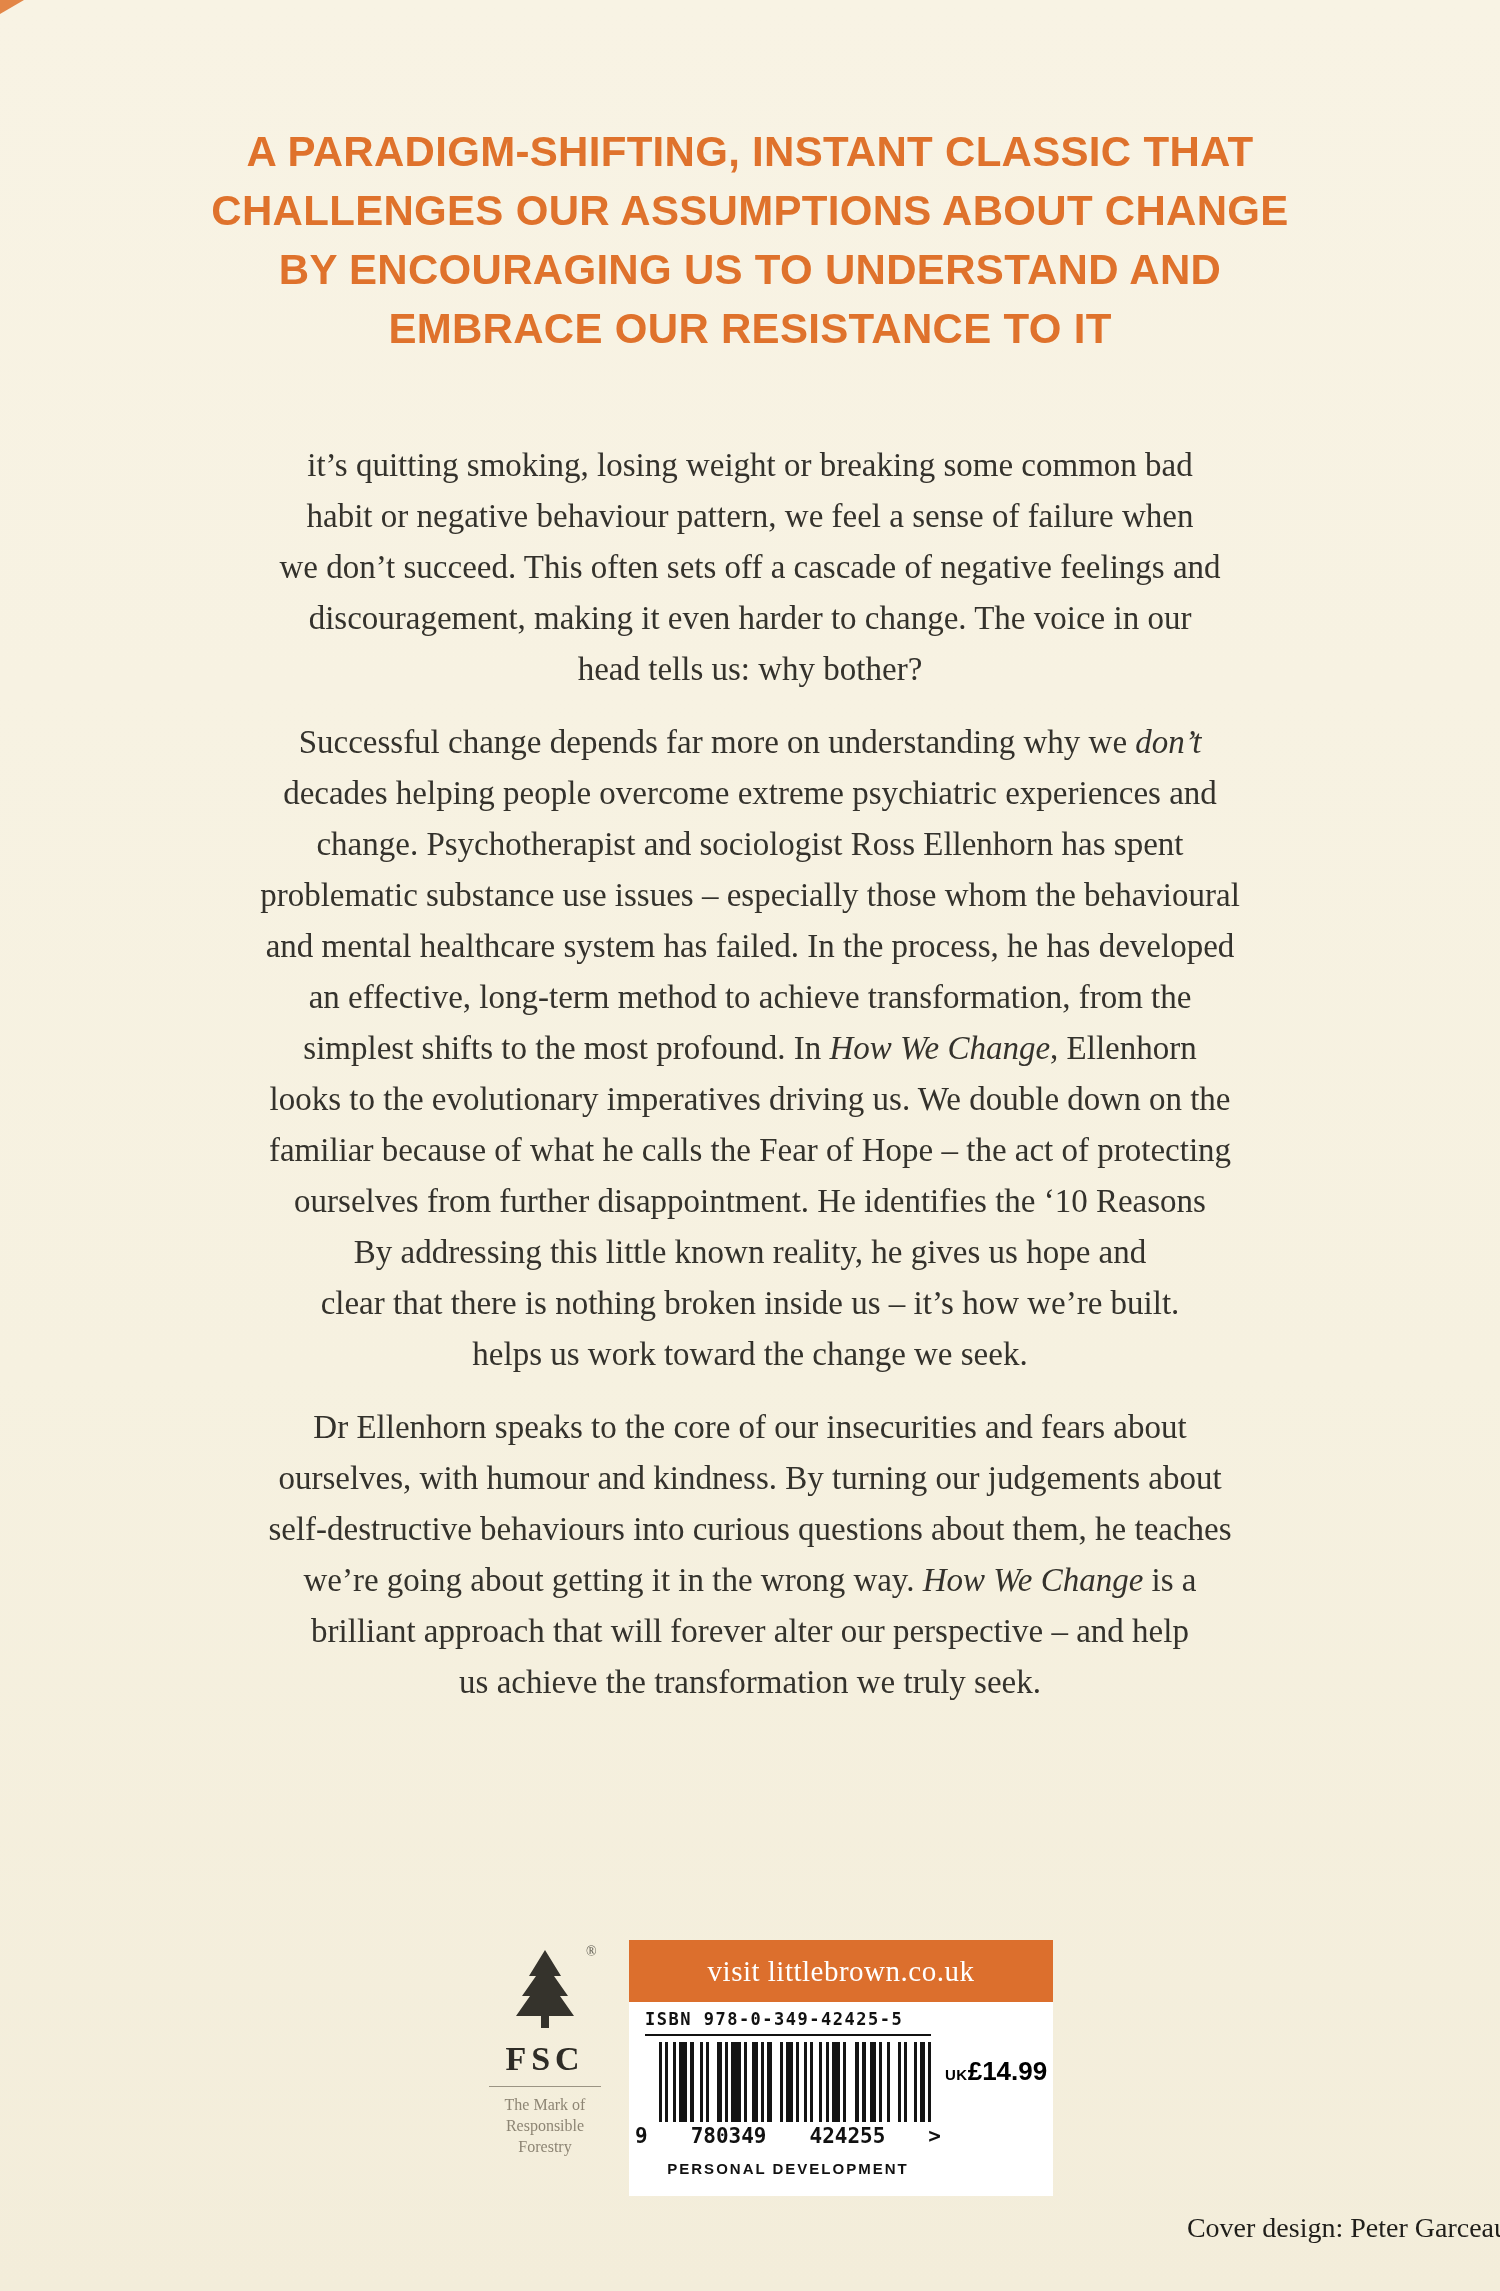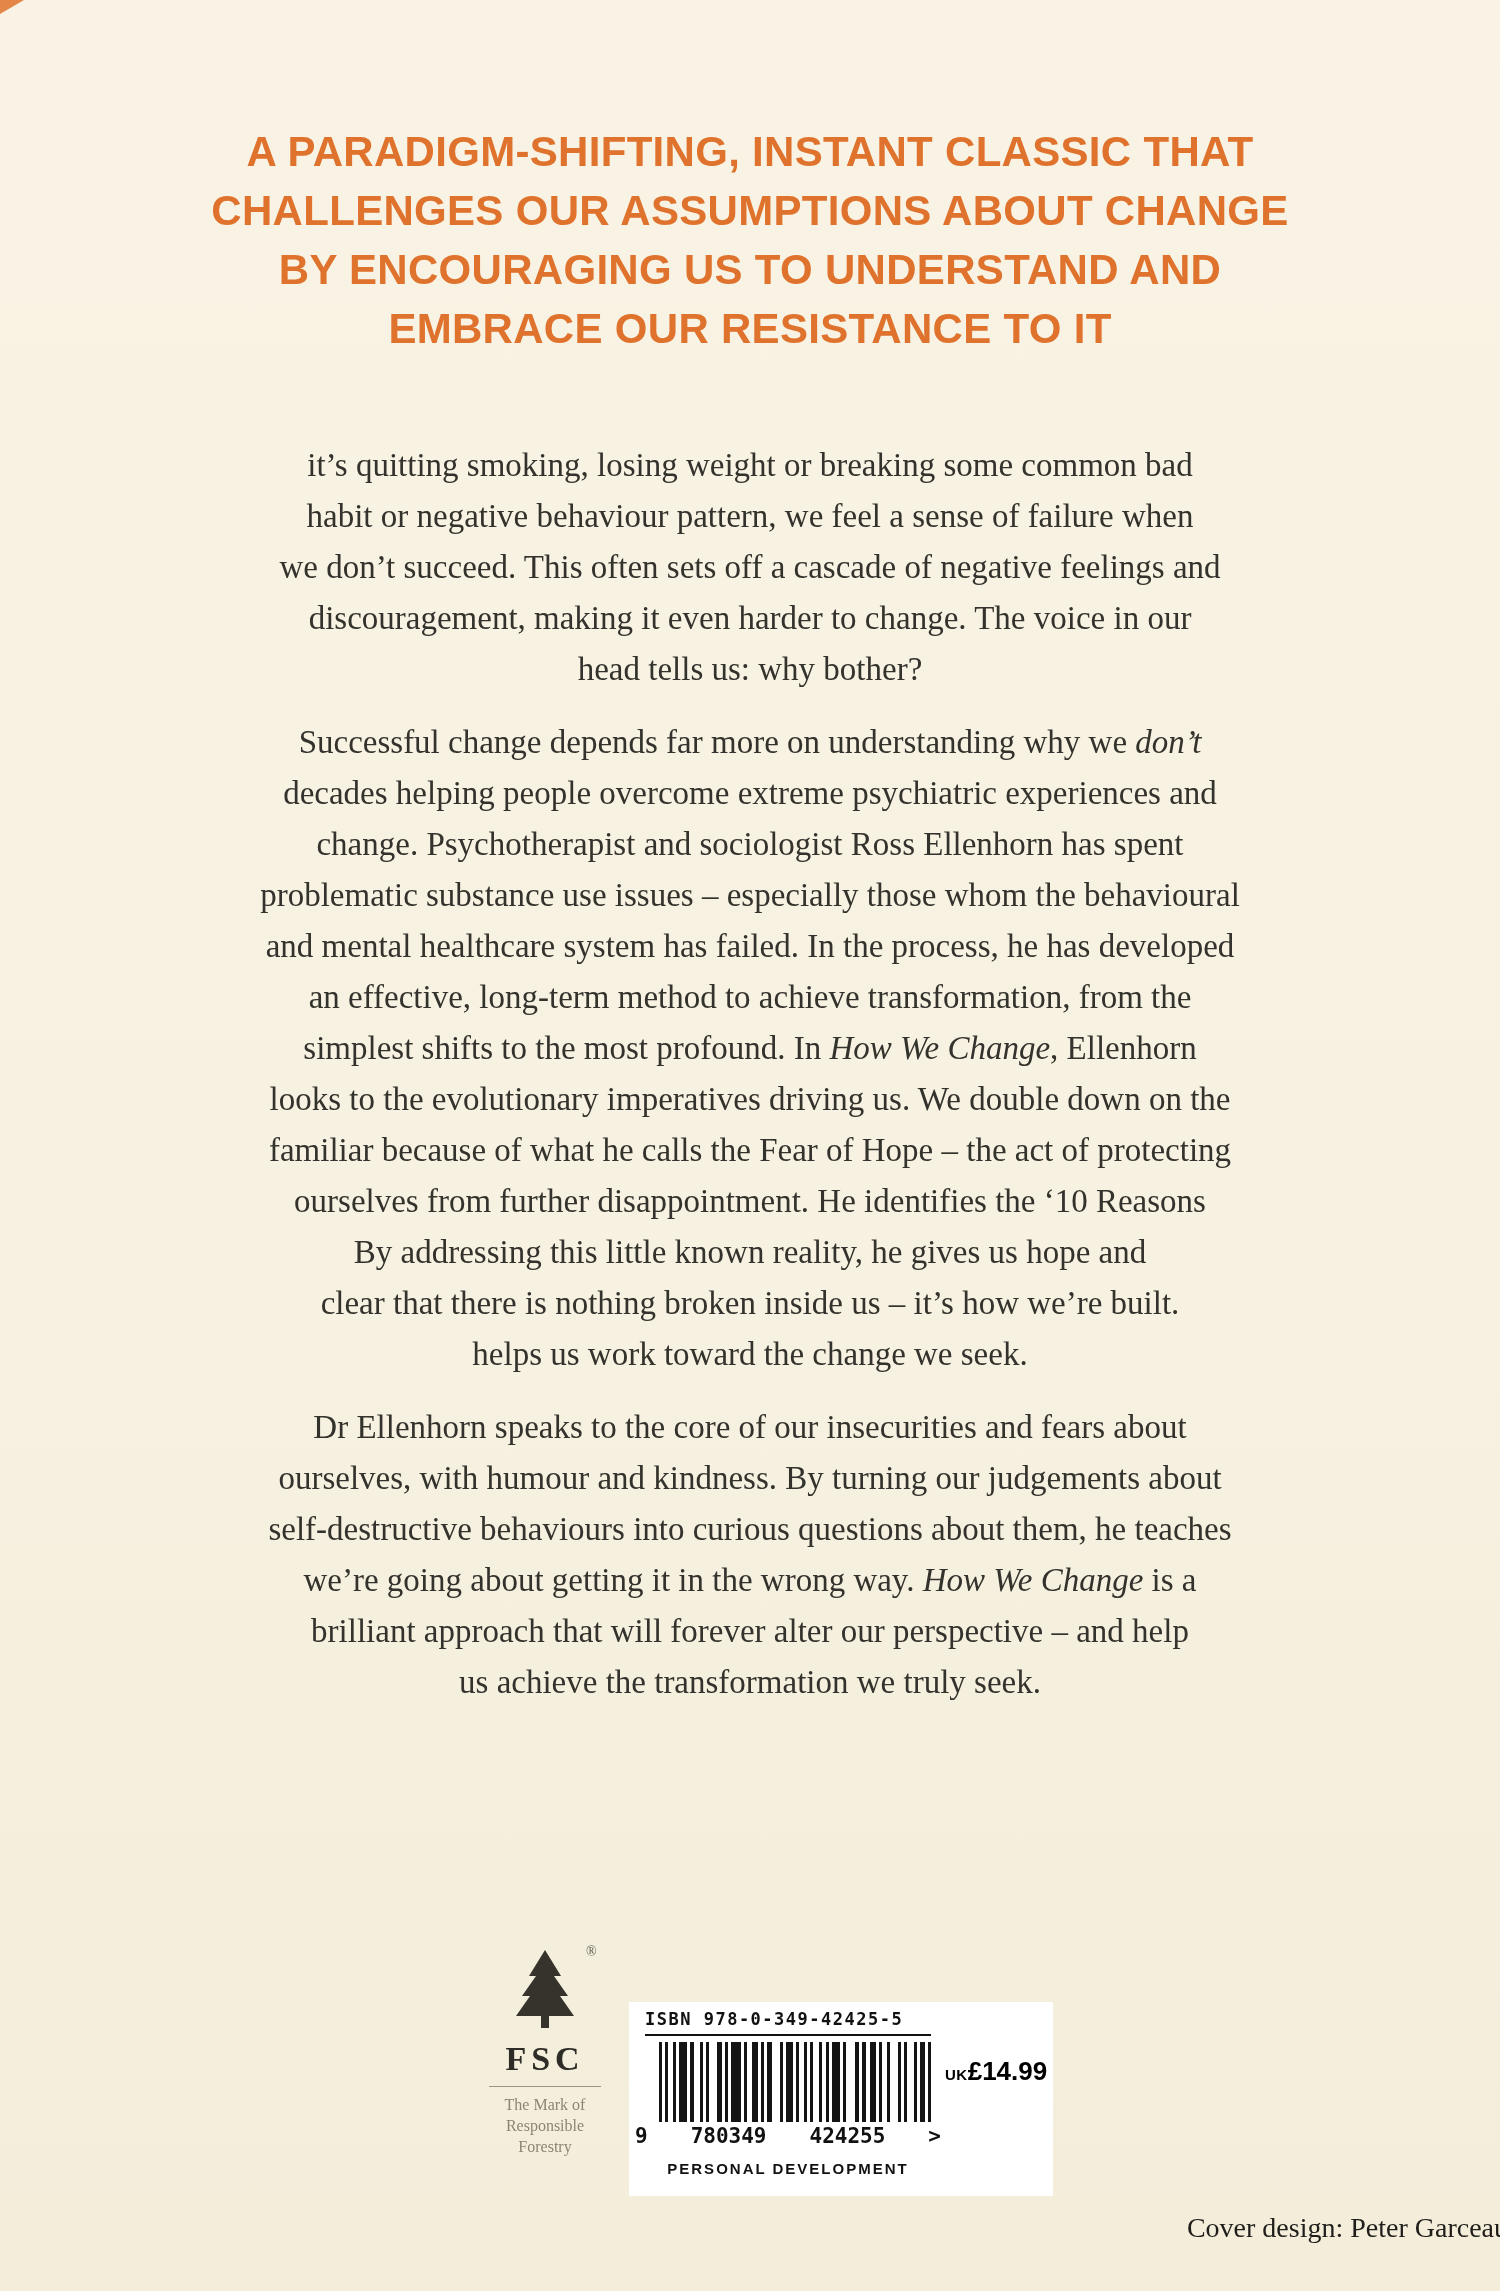--- a/index.html
+++ b/index.html
@@ -154,20 +154,23 @@
     <span class="fsc-reg">®</span>
     <div class="fsc-name">FSC</div>
     <div class="fsc-rule"></div>
     <div class="fsc-tagline">
         <div>The Mark of</div>
         <div>Responsible</div>
         <div>Forestry</div>
       </div>
   </div>
 
+  <div class="banner">
+    <span>visit littlebrown.co.uk</span>
+  </div>
 
   <div class="barcode-box">
     <div class="isbn-row">ISBN 978-0-349-42425-5</div>
     <div class="isbn-rule"></div>
     <div class="barcode">
         <div class="bar" style="flex-grow: 2;"></div>
         <div class="gap" style="flex-grow: 2;"></div>
         <div class="bar" style="flex-grow: 2;"></div>
         <div class="gap" style="flex-grow: 3;"></div>
         <div class="bar" style="flex-grow: 2;"></div>

